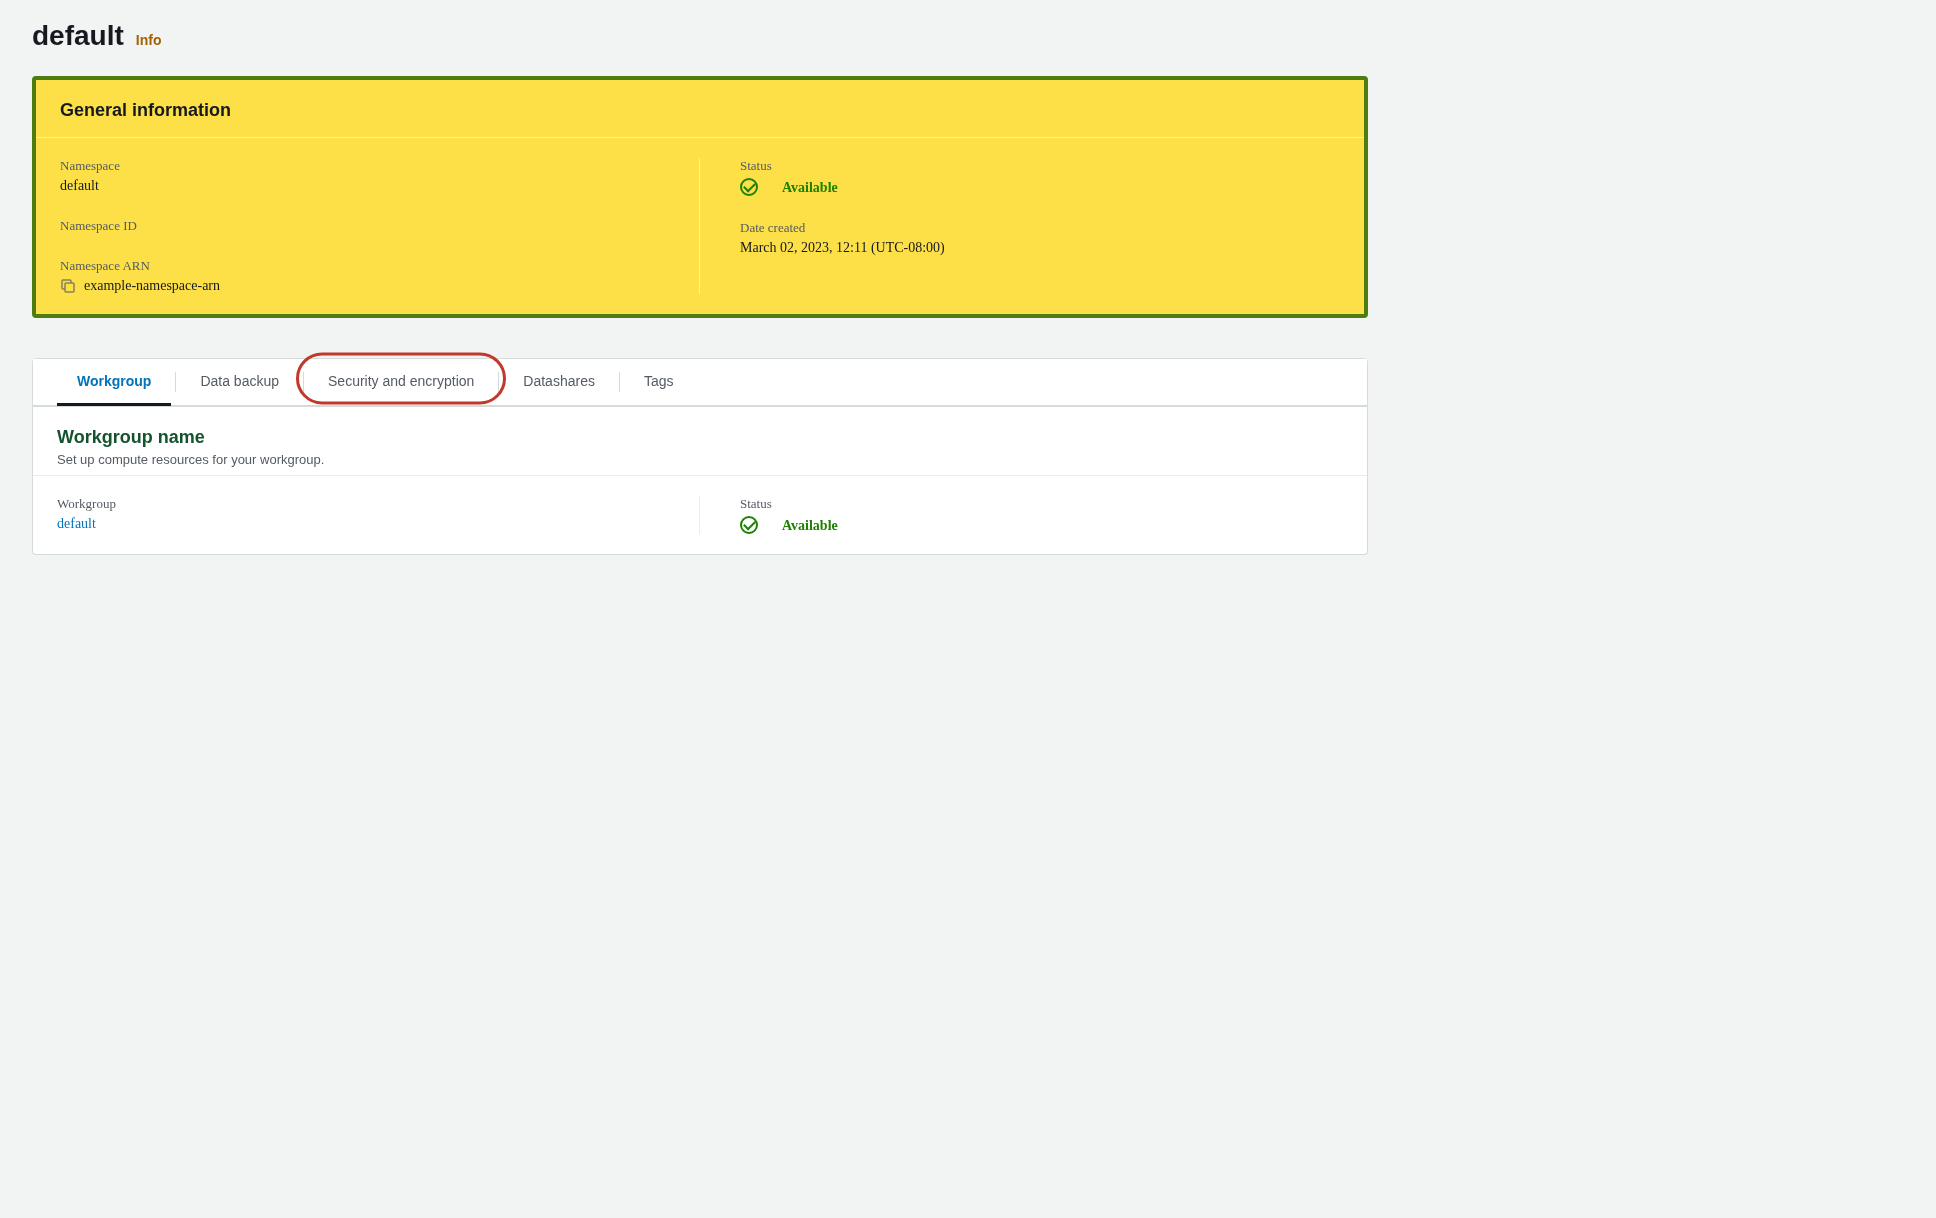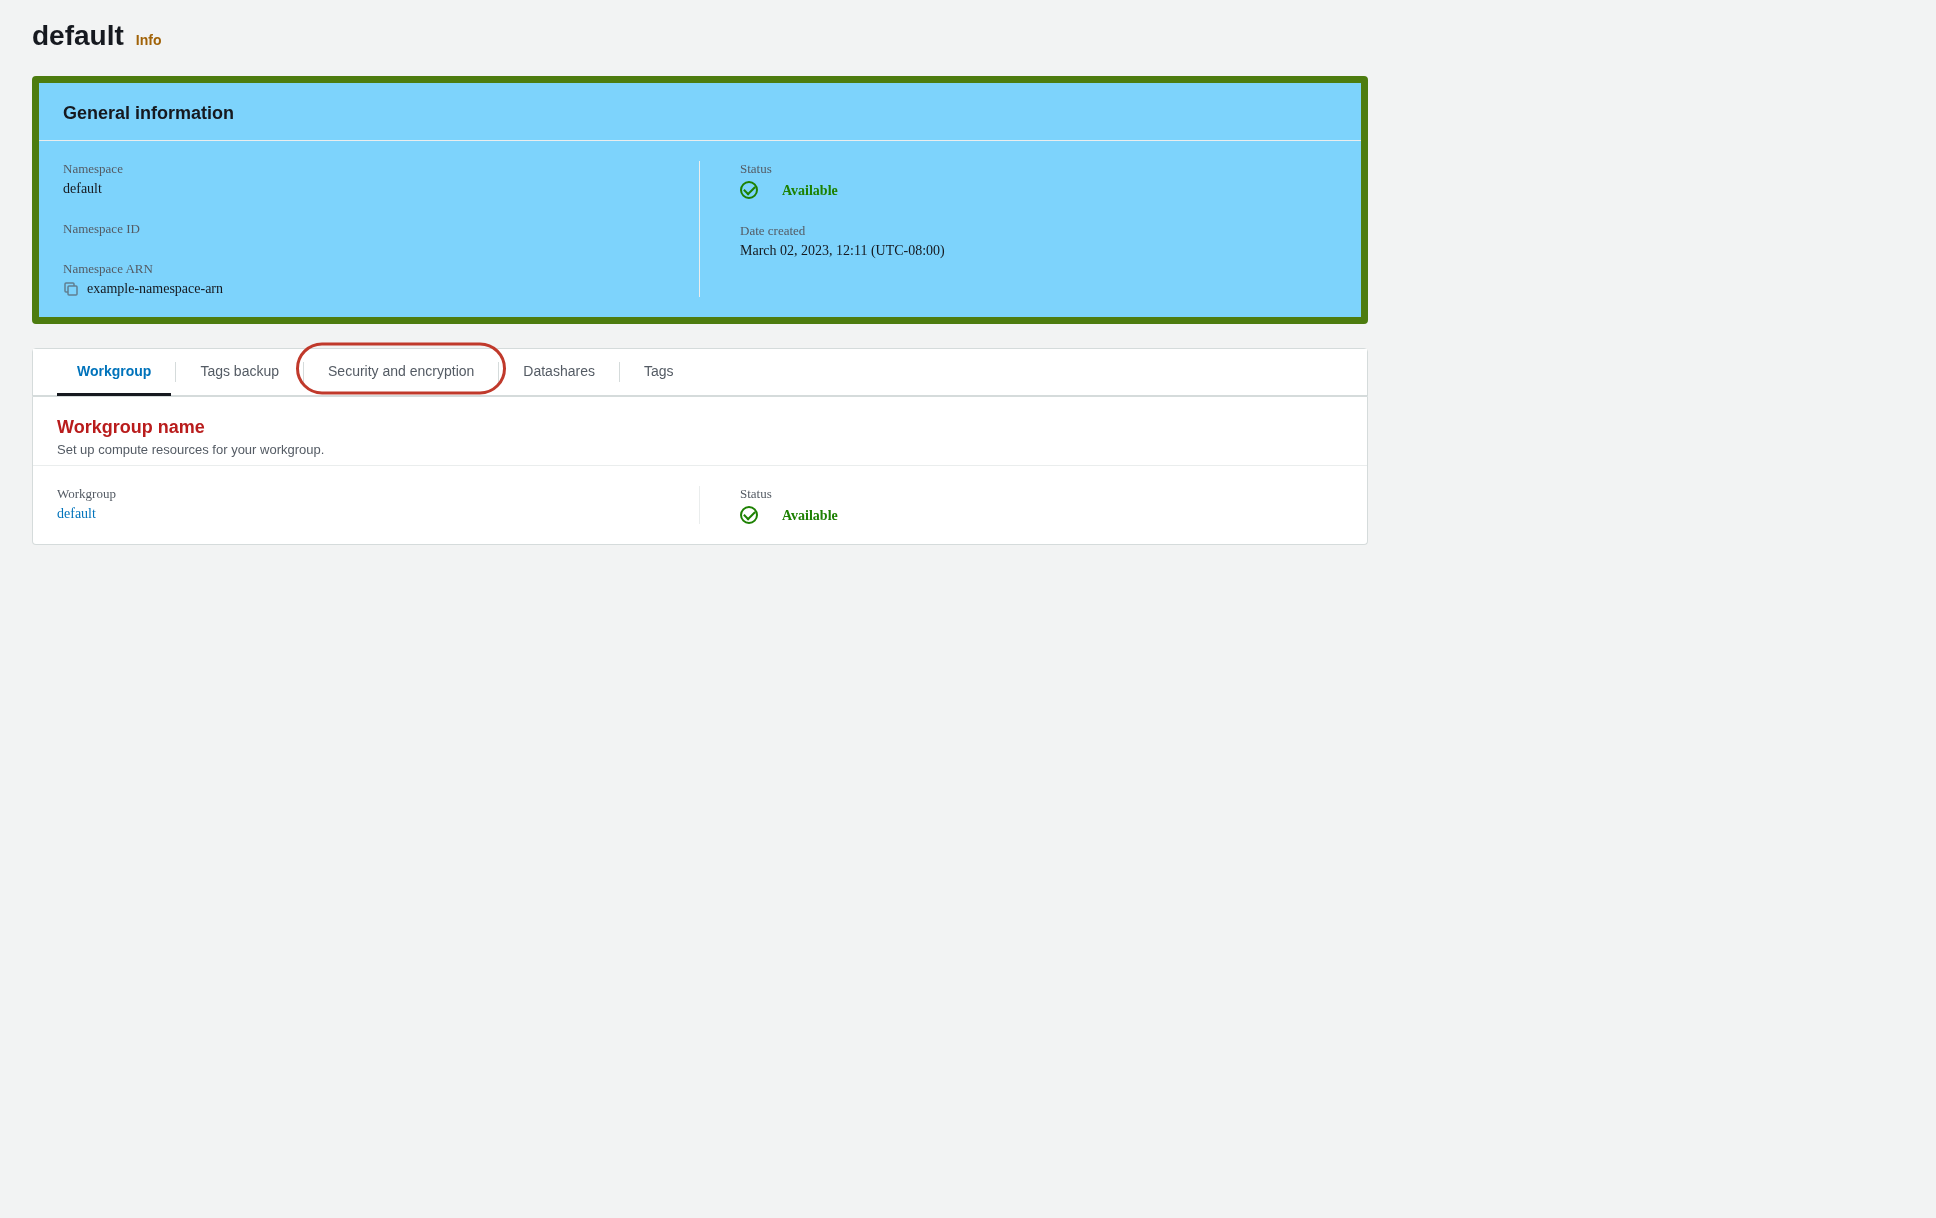--- a/index.html
+++ b/index.html
@@ -25,24 +25,24 @@
       font-weight: 700;
       color: #16191f;
     }
     .info-badge {
       font-size: 14px;
       font-weight: 600;
       color: #a16207;
       cursor: pointer;
     }
     .card {
-      background: #7dd3fc;
-      border: 7px solid #4d7c0f;
+      background: #fde047;
+      border: 4px solid #4d7c0f;
       border-radius: 4px;
-      margin-bottom: 24px;
+      margin-bottom: 40px;
     }
     .card-header {
       padding: 20px 24px 16px;
       border-bottom: 1px solid #eaeded;
     }
     .card-header-title {
       font-size: 18px;
       font-weight: 700;
       color: #16191f;
     }
@@ -172,21 +172,21 @@
       border-top: none;
       border-radius: 0 0 4px 4px;
     }
     .workgroup-card-header {
       padding: 20px 24px 8px;
       border-bottom: 1px solid #eaeded;
     }
     .workgroup-card-title {
       font-size: 18px;
       font-weight: 700;
-      color: #b91c1c;
+      color: #14532d;
       margin-bottom: 4px;
     }
     .workgroup-card-subtitle {
       font-size: 13px;
       color: #545b64;
     }
     .workgroup-card-body {
       padding: 20px 24px;
     }
     .workgroup-info-grid {
@@ -269,21 +269,21 @@
 
   <div class="tabs-container">
     <div class="tabs-bar">
 
       <div class="tab-item active">
         <span>Workgroup</span>
       </div>
       <div class="tab-divider"></div>
 
       <div class="tab-item">
-        <span>Tags backup</span>
+        <span>Data backup</span>
       </div>
       <div class="tab-divider"></div>
 
       <div class="tab-item highlighted" style="position: relative;">
         <span>Security and encryption</span>
         <div class="highlight-circle"></div>
       </div>
       <div class="tab-divider"></div>
 
       <div class="tab-item">

